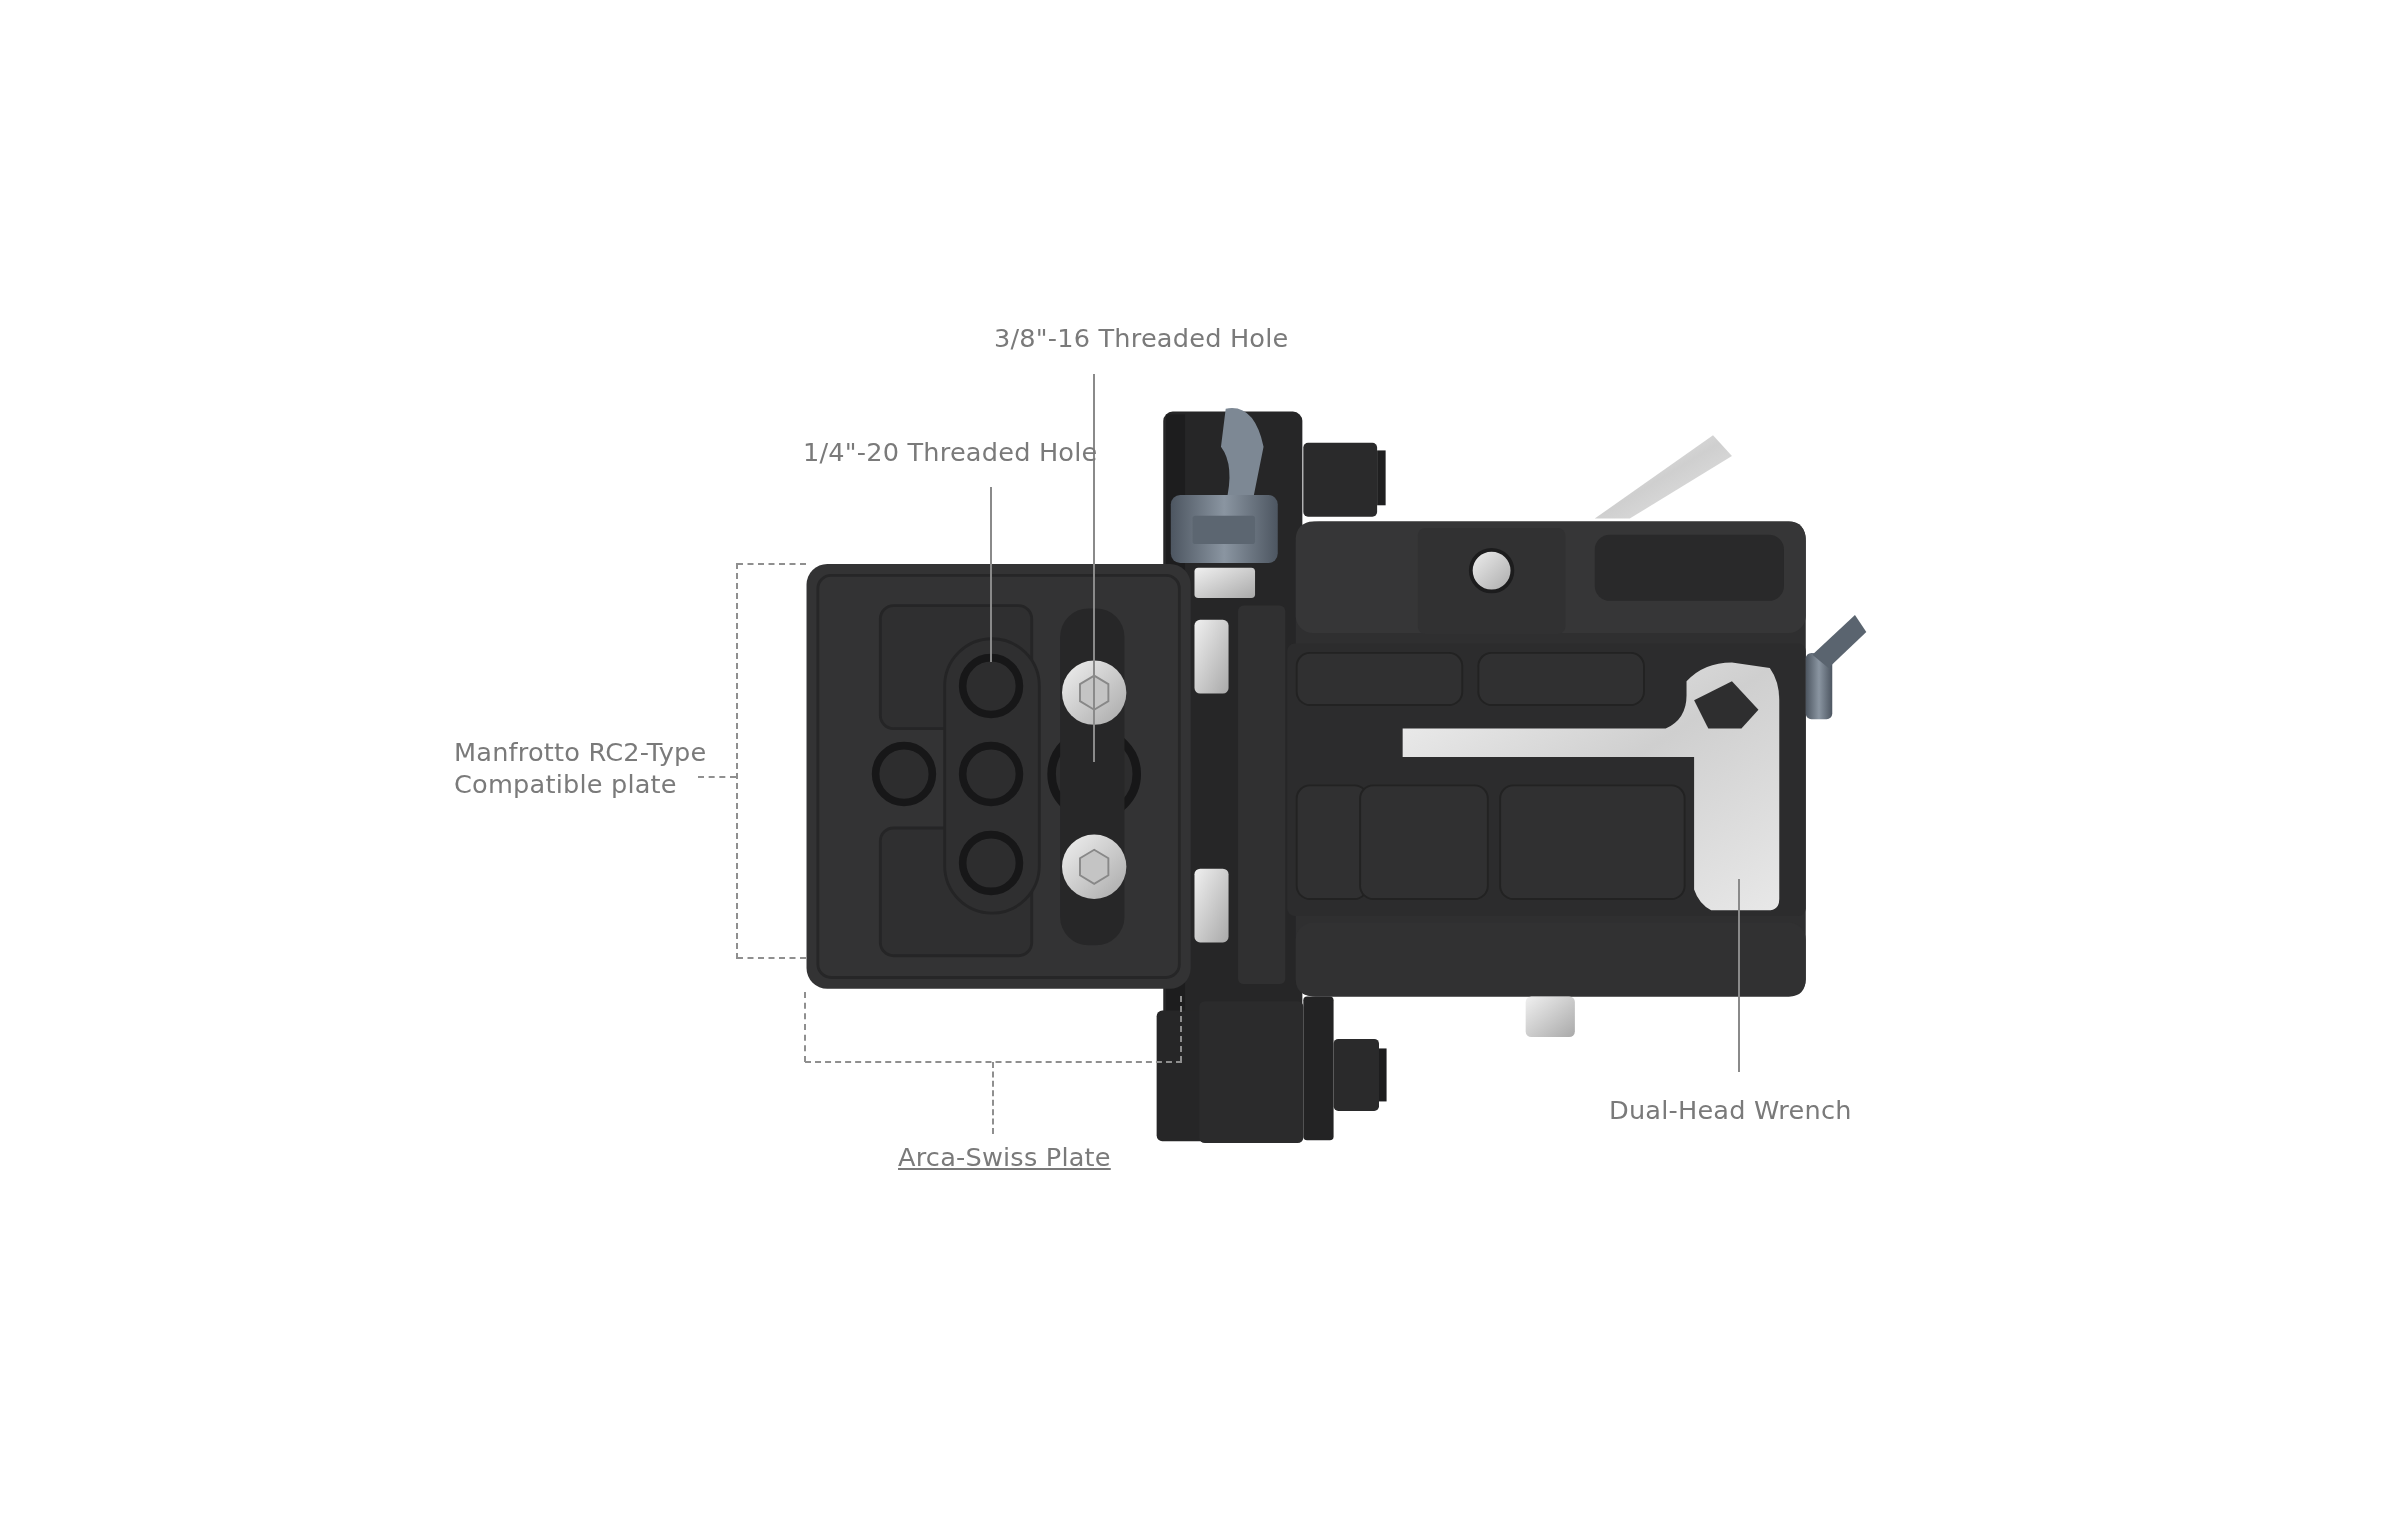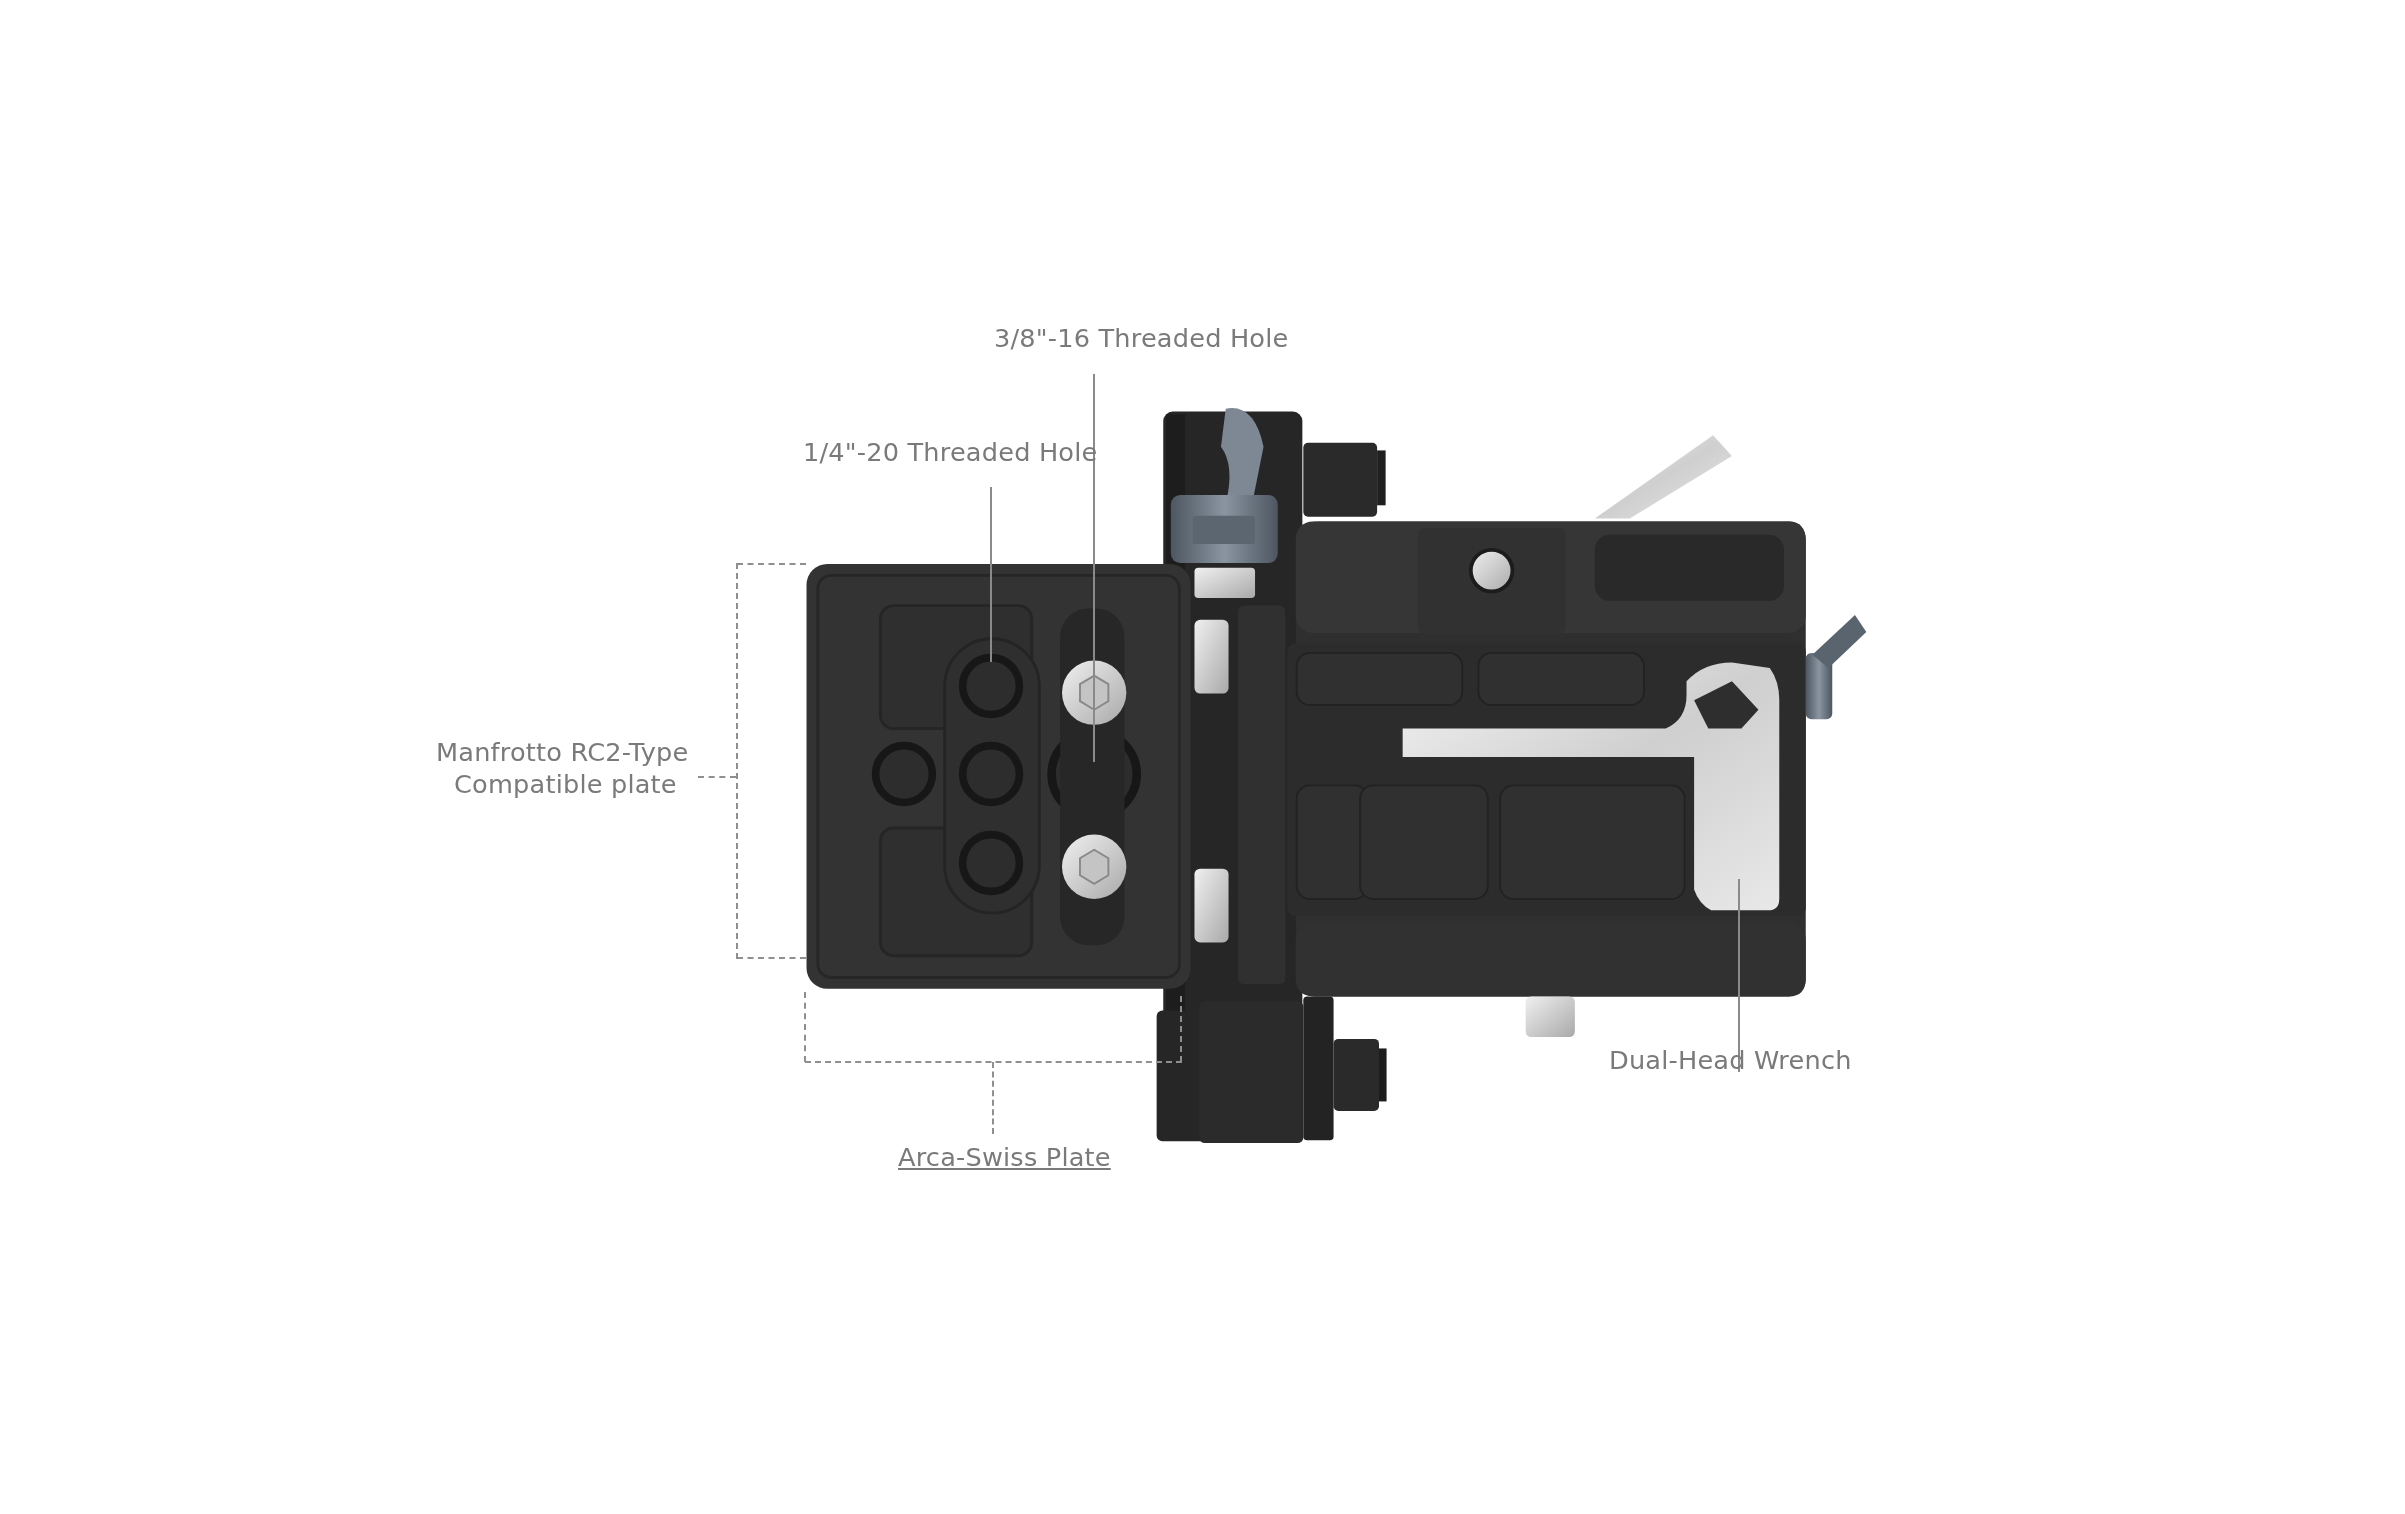--- a/index.html
+++ b/index.html
@@ -119,17 +119,17 @@
 <div class="dash-h" style="left:737px; top:957px; width:69px;"></div>
 <div class="dash-h" style="left:698px; top:776px; width:38px;"></div>
 
 <div class="dash-v" style="left:804px; top:992px; height:70px;"></div>
 <div class="dash-h" style="left:805px; top:1061px; width:377px;"></div>
 <div class="dash-v" style="left:1180px; top:996px; height:66px;"></div>
 <div class="dash-v" style="left:992px; top:1062px; height:72px;"></div>
 
 <div class="label" style="left:994px; top:322px;">3/8"-16 Threaded Hole</div>
 <div class="label" style="left:803px; top:436px;">1/4"-20 Threaded Hole</div>
-<div class="label" style="left:436px; top:736px;">Manfrotto RC2-Type</div>
+<div class="label" style="left:454px; top:736px;">Manfrotto RC2-Type</div>
 <div class="label" style="left:454px; top:768px;text-align:right;">Compatible plate</div>
 <div class="label" style="left:898px; top:1141px;text-decoration:underline;">Arca-Swiss Plate</div>
-<div class="label" style="left:1609px; top:1044px;">Dual-Head Wrench</div>
+<div class="label" style="left:1609px; top:1094px;">Dual-Head Wrench</div>
 
 
 </body></html>

